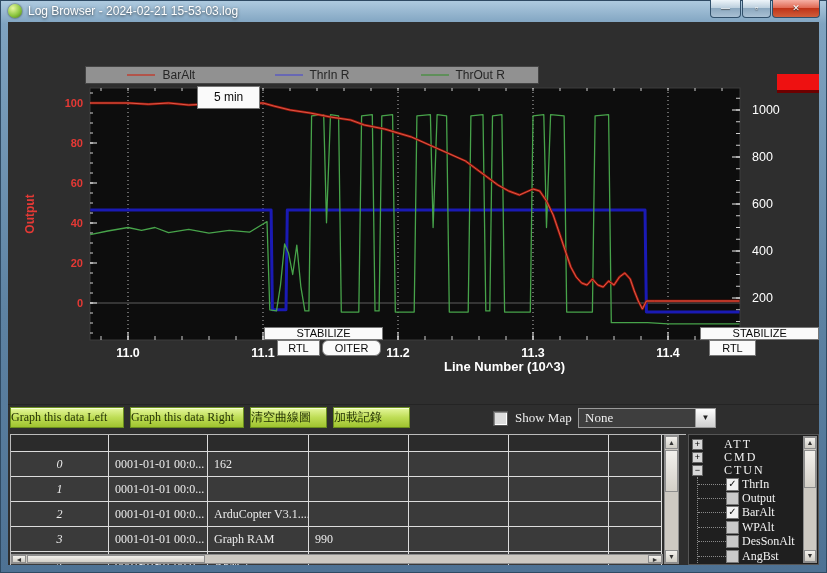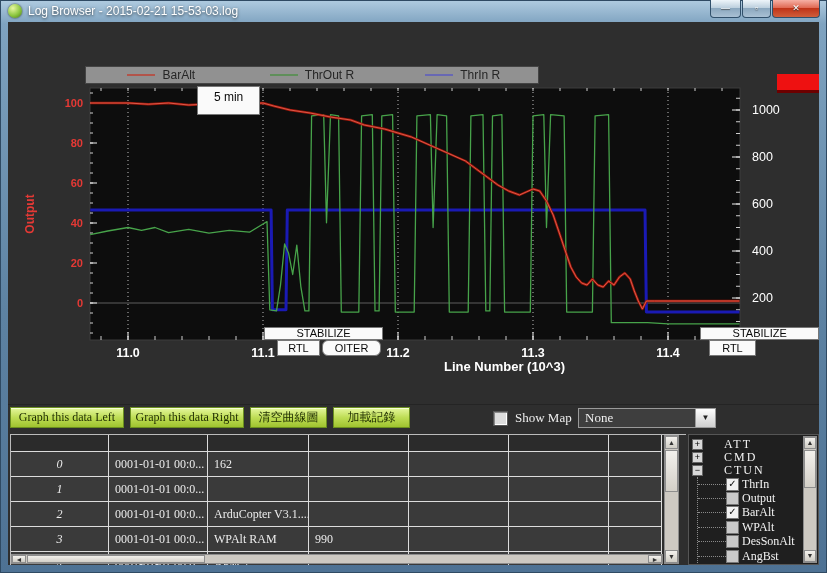--- a/index.html
+++ b/index.html
@@ -22,21 +22,21 @@
   .legend{position:absolute;left:77px;top:44px;width:452px;height:16px;background:#919191;border:1px solid #444;display:flex;}
   .legend-item{flex:1;display:flex;align-items:center;justify-content:center;gap:7px;color:#262626;font-size:12px;}
   .legend-line{width:28px;height:2px;}
   .red-indicator{position:absolute;left:769px;top:52px;width:42px;height:16px;background:#ee1111;border-bottom:3px solid #6d0000;}
   #chart-svg{position:absolute;left:0;top:0;}
   .ylabel-left{position:absolute;left:-8px;top:185px;color:#e53935;font-weight:bold;font-size:12px;transform:rotate(-90deg);transform-origin:center;width:60px;text-align:center;}
   .xlabel{position:absolute;left:257px;width:300px;top:337px;text-align:right;color:#fff;font-weight:bold;font-size:13px;}
   .anno{position:absolute;background:#fafafa;border:1px solid #777;color:#0a0a0a;text-align:center;white-space:nowrap;overflow:hidden;box-sizing:border-box;}
   
   #controls{position:absolute;left:0;top:382px;width:811px;height:30px;border-top:1px solid #242424;}
-  .gbtn{position:absolute;top:2px;height:21px;background:linear-gradient(180deg,#e5f79d,#bedd55 50%,#9fc32f);border:1px solid #6b8f1f;box-shadow:inset 0 1px 0 #f6ffd4;color:#1f2d00;font-family:"Liberation Serif",serif;font-size:12px;text-align:center;line-height:19px;box-sizing:border-box;}
+  .gbtn{position:absolute;top:2px;height:21px;background:linear-gradient(180deg,#e5f79d,#bedd55 50%,#9fc32f);border:1px solid #6b8f1f;box-shadow:inset 0 1px 0 #f6ffd4;color:#1f2d00;font-family:"Liberation Serif",serif;font-size:12px;text-align:left;line-height:19px;box-sizing:border-box;}
   .showmap{position:absolute;left:485px;top:5px;display:flex;align-items:center;}
   .cbox{width:13px;height:13px;background:#dcdcdc;border:1px solid #555;box-shadow:inset 1px 1px 0 #8a8a8a,inset -1px -1px 0 #fff;}
   .showmap-label{color:#eee;font-family:"Liberation Serif",serif;font-size:13px;margin-left:7px;}
   .dropdown{position:absolute;left:570px;top:3px;width:138px;height:20px;background:#3e3e3e;border:1px solid #9a9a9a;color:#f0f0f0;font-family:"Liberation Serif",serif;font-size:13px;line-height:18px;padding-left:6px;box-sizing:border-box;}
   .dropdown-arrow{position:absolute;right:0;top:0;bottom:0;width:19px;background:linear-gradient(180deg,#fdfdfd,#cfcfcf);border-left:1px solid #9a9a9a;display:flex;align-items:center;justify-content:center;color:#222;font-size:8px;}
   
   #table-panel{position:absolute;left:2px;top:412px;width:676px;height:131px;background:#2e2e2e;border-left:1px solid #bbb;border-top:1px solid #bbb;overflow:hidden;box-sizing:border-box;}
   .trow{display:flex;}
   .tcell{background:#3a3a3a;border-right:1px solid #dcdcdc;border-bottom:1px solid #dcdcdc;color:#ececec;font-family:"Liberation Serif",serif;font-size:12px;padding:0 6px;box-sizing:border-box;overflow:hidden;white-space:nowrap;display:flex;align-items:center;}
   .tcell.hdr{background:#2b2b2b;height:17px;}
@@ -59,43 +59,43 @@
   .vdots{position:absolute;left:8px;border-left:1px dotted #8a8a8a;width:0;}
 </style>
 </head>
 <body>
 
 <div class="stage">
   <div class="win-frame"></div>
 
   <div class="titlebar">
     <div class="app-icon"></div>
-    <div class="title-text">Log Browser - 2015-02-21 15-53-03.log</div>
+    <div class="title-text">Log Browser - 2024-02-21 15-53-03.log</div>
     <div class="winbtns">
       <div class="winbtn min">—</div>
       <div class="winbtn max">▫</div>
       <div class="winbtn close">✕</div>
     </div>
   </div>
 
   <div class="client">
 
     <div id="graph-area">
       <div class="legend" id="legend">
           <div class="legend-item">
             <div class="legend-line" style="background: rgb(178, 84, 74);"></div>
             <span>BarAlt</span>
           </div>
           <div class="legend-item">
+            <div class="legend-line" style="background: rgb(104, 104, 180);"></div>
+            <span>ThrIn R</span>
+          </div>
+          <div class="legend-item">
             <div class="legend-line" style="background: rgb(95, 143, 90);"></div>
             <span>ThrOut R</span>
-          </div>
-          <div class="legend-item">
-            <div class="legend-line" style="background: rgb(104, 104, 180);"></div>
-            <span>ThrIn R</span>
           </div>
         </div>
       <div class="red-indicator"></div>
       <svg id="chart-svg" width="811" height="382">
           <rect x="82" y="66" width="650" height="252" fill="#0d0d0d" stroke="#3c3c3c" stroke-width="1"></rect>
           <clipPath id="plotclip">
             <rect x="82" y="66" width="650" height="252"></rect>
           </clipPath>
           <line x1="120" y1="66" x2="120" y2="318" stroke="#dedede" stroke-width="1" stroke-dasharray="1 3" opacity="0.85"></line>
           <line x1="254.99999999999952" y1="66" x2="254.99999999999952" y2="318" stroke="#dedede" stroke-width="1" stroke-dasharray="1 3" opacity="0.85"></line>
@@ -232,21 +232,21 @@
           <g clip-path="url(#plotclip)">
             <polyline points="82.2,187.9 263.1,187.9 264.4,287.8 278.0,287.8 279.3,187.9 637.0,187.9 638.4,290.1 731.5,290.1" fill="none" stroke="#1a1ab4" stroke-width="3" stroke-linejoin="round"></polyline>
             <polyline points="82.2,212.6 99.7,209.0 120.0,205.5 133.5,208.3 147.0,205.5 160.5,210.7 180.7,207.4 201.0,211.1 221.2,208.3 241.5,210.2 255.0,202.0 259.0,199.6 261.8,287.8 268.5,288.9 272.5,263.1 276.6,221.9 280.6,231.3 284.7,252.5 288.8,223.1 292.8,264.3 296.9,288.9 300.9,288.9 303.6,93.9 315.7,92.7 318.5,200.8 322.5,92.7 330.6,93.9 333.3,290.1 350.8,290.1 353.6,93.9 364.3,92.7 367.0,288.9 371.1,288.9 373.8,93.9 384.6,92.7 387.3,290.1 406.2,290.1 408.9,93.9 422.4,92.7 425.1,205.5 429.1,92.7 438.6,93.9 441.3,290.1 460.2,290.1 462.9,93.9 475.0,92.7 477.8,288.9 481.8,288.9 484.5,93.9 493.9,92.7 496.6,290.1 522.3,290.1 525.0,93.9 535.8,92.7 538.5,205.5 542.6,92.7 556.1,93.9 558.7,290.1 584.4,290.1 587.1,93.9 600.6,92.7 603.3,300.7 619.5,300.7 639.7,300.7 660.0,301.9 687.0,301.9 714.0,301.9 731.5,301.9" fill="none" stroke="#47a34a" stroke-width="1.3" stroke-linejoin="round"></polyline>
             <polyline points="82.2,81.0 120.0,81.0 140.3,82.2 160.5,81.0 180.7,83.0 201.0,82.0 221.2,83.0 241.5,81.8 255.0,81.0 265.8,84.0 282.0,88.0 302.2,91.0 322.5,95.0 342.7,98.0 356.3,103.0 376.5,107.0 390.0,111.0 403.5,115.0 417.0,121.0 430.5,127.0 444.0,133.0 457.5,139.0 468.3,147.0 479.1,155.0 489.9,163.0 500.7,169.0 511.5,173.0 518.2,170.0 525.0,167.0 531.7,169.0 538.5,179.0 545.2,193.0 552.0,213.0 558.7,233.0 562.8,245.0 568.2,255.0 573.6,261.0 579.0,263.0 584.4,257.0 589.8,263.0 595.2,265.0 600.6,259.0 606.0,263.0 611.4,255.0 616.8,251.0 622.2,257.0 626.3,269.0 630.3,279.0 634.4,287.0 638.4,279.0 646.5,279.0 687.0,279.0 731.5,279.0" fill="none" stroke="#9c1407" stroke-width="2.4" stroke-linejoin="round"></polyline>
             <polyline points="82.2,81.0 120.0,81.0 140.3,82.2 160.5,81.0 180.7,83.0 201.0,82.0 221.2,83.0 241.5,81.8 255.0,81.0 265.8,84.0 282.0,88.0 302.2,91.0 322.5,95.0 342.7,98.0 356.3,103.0 376.5,107.0 390.0,111.0 403.5,115.0 417.0,121.0 430.5,127.0 444.0,133.0 457.5,139.0 468.3,147.0 479.1,155.0 489.9,163.0 500.7,169.0 511.5,173.0 518.2,170.0 525.0,167.0 531.7,169.0 538.5,179.0 545.2,193.0 552.0,213.0 558.7,233.0 562.8,245.0 568.2,255.0 573.6,261.0 579.0,263.0 584.4,257.0 589.8,263.0 595.2,265.0 600.6,259.0 606.0,263.0 611.4,255.0 616.8,251.0 622.2,257.0 626.3,269.0 630.3,279.0 634.4,287.0 638.4,279.0 646.5,279.0 687.0,279.0 731.5,279.0" fill="none" stroke="#e06050" stroke-width="0.9" stroke-linejoin="round"></polyline>
           </g>
         </svg>
       <div class="ylabel-left">Output</div>
       <div class="xlabel">Line Number (10^3)</div>
       <div id="anno-layer">
-          <div class="anno" style="left: 188.85px; width: 63.45px; top: 64px; height: 29px; font-size: 12px; line-height: 21px;">5 min</div>
+          <div class="anno" style="left: 188.85px; width: 63.45px; top: 64px; height: 23px; font-size: 12px; line-height: 21px;">5 min</div>
           <div class="anno" style="left: 255.945px; width: 119.205px; top: 305px; height: 13px; font-size: 11px; line-height: 11px;">STABILIZE</div>
           <div class="anno" style="left: 268.5px; width: 43.875px; top: 318px; height: 16px; font-size: 11px; line-height: 14px;">RTL</div>
           <div class="anno" style="left: 313.995px; width: 59.13px; top: 318px; height: 16px; font-size: 11px; line-height: 14px; border-radius: 6px;">OITER</div>
           <div class="anno" style="left: 692.4px; width: 118.6px; top: 305px; height: 13px; font-size: 11px; line-height: 11px;">STABILIZE</div>
           <div class="anno" style="left: 700.5px; width: 47.925px; top: 318px; height: 16px; font-size: 11px; line-height: 14px;">RTL</div>
         </div>
     </div>
 
     <div id="controls">
       <div class="gbtn" style="left:2px;width:114px;">Graph this data Left</div>
@@ -297,21 +297,21 @@
             <div class="tcell" style="width: 99px; height: 25px;">0001-01-01 00:0...</div>
             <div class="tcell" style="width: 101px; height: 25px;">ArduCopter V3.1....</div>
             <div class="tcell" style="width: 100px; height: 25px;"></div>
             <div class="tcell" style="width: 100px; height: 25px;"></div>
             <div class="tcell" style="width: 100px; height: 25px;"></div>
             <div class="tcell" style="width: 53px; height: 25px;"></div>
           </div>
           <div class="trow">
             <div class="tcell rownum" style="width: 98px; height: 25px;">3</div>
             <div class="tcell" style="width: 99px; height: 25px;">0001-01-01 00:0...</div>
-            <div class="tcell" style="width: 101px; height: 25px;">WPAlt RAM</div>
+            <div class="tcell" style="width: 101px; height: 25px;">Graph RAM</div>
             <div class="tcell" style="width: 100px; height: 25px;">990</div>
             <div class="tcell" style="width: 100px; height: 25px;"></div>
             <div class="tcell" style="width: 100px; height: 25px;"></div>
             <div class="tcell" style="width: 53px; height: 25px;"></div>
           </div>
           <div class="trow">
             <div class="tcell rownum" style="width: 98px; height: 25px;">4</div>
             <div class="tcell" style="width: 99px; height: 25px;">0001-01-01 00:0...</div>
             <div class="tcell" style="width: 101px; height: 25px;">APM 2</div>
             <div class="tcell" style="width: 100px; height: 25px;"></div>

